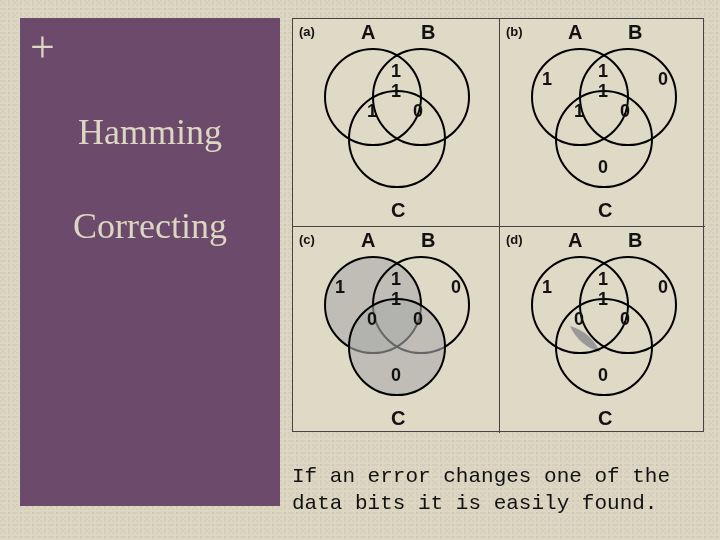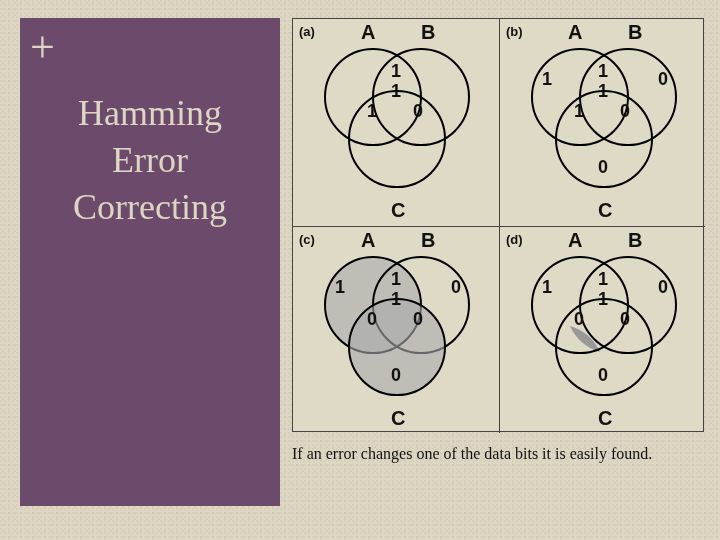--- a/index.html
+++ b/index.html
@@ -27,21 +27,21 @@
     font-size: 44px;
     color: #dcd6c2;
     margin: 4px 0 0 10px;
     font-weight: 500;
   }
   .title {
     font-family: Georgia, 'Times New Roman', serif;
     color: #dcd6c2;
     font-size: 36px;
     text-align: center;
-    margin-top: 17px;
+    margin-top: 36px;
     line-height: 1.3;
   }
   .diagram-area {
     position: absolute;
     left: 292px;
     top: 18px;
     width: 412px;
     height: 414px;
     background: #dfdac6;
     border: 1px solid #444;
@@ -53,36 +53,36 @@
   }
   #q-a { left: 0; top: 0; }
   #q-b { left: 206px; top: 0; border-left: 1px solid #444; }
   #q-c { left: 0; top: 207px; border-top: 1px solid #444; }
   #q-d { left: 206px; top: 207px; border-top: 1px solid #444; border-left: 1px solid #444; }
   .lbl { position: absolute; font-weight: bold; color: #111; }
   .panel-id { position: absolute; font-size: 13px; font-weight: bold; top: 5px; left: 6px; color: #111; }
   .caption {
     position: absolute;
     left: 292px;
-    top: 444px;
+    top: 463px;
     width: 412px;
-    font-family: Liberation Serif, serif;
-    font-size: 16px;
+    font-family: Liberation Mono, monospace;
+    font-size: 21px;
     color: #111;
     line-height: 1.3;
   }
 </style>
 </head>
 <body>
 
 <div class="sidebar">
   <div class="plus">+</div>
   <div class="title">
     <span>Hamming</span><br>
-    <span>Error</span><br>
+    <br>
     <span>Correcting</span><br>
   </div>
 </div>
 
 <div class="diagram-area">
   <div class="quad" id="q-a"><svg width="206" height="207">
         <circle cx="80" cy="78" r="48" fill="none" stroke="#000" stroke-width="2"></circle>
         <circle cx="128" cy="78" r="48" fill="none" stroke="#000" stroke-width="2"></circle>
         <circle cx="104" cy="120" r="48" fill="none" stroke="#000" stroke-width="2"></circle>
       </svg><div class="panel-id">(a)</div><div class="lbl" style="left: 68px; top: 2px; font-size: 20px;">A</div><div class="lbl" style="left: 128px; top: 2px; font-size: 20px;">B</div><div class="lbl" style="left: 98px; top: 180px; font-size: 20px;">C</div><div class="lbl" style="left: 98px; top: 42px; font-size: 18px;">1</div><div class="lbl" style="left: 98px; top: 62px; font-size: 18px;">1</div><div class="lbl" style="left: 74px; top: 82px; font-size: 18px;">1</div><div class="lbl" style="left: 120px; top: 82px; font-size: 18px;">0</div></div>

